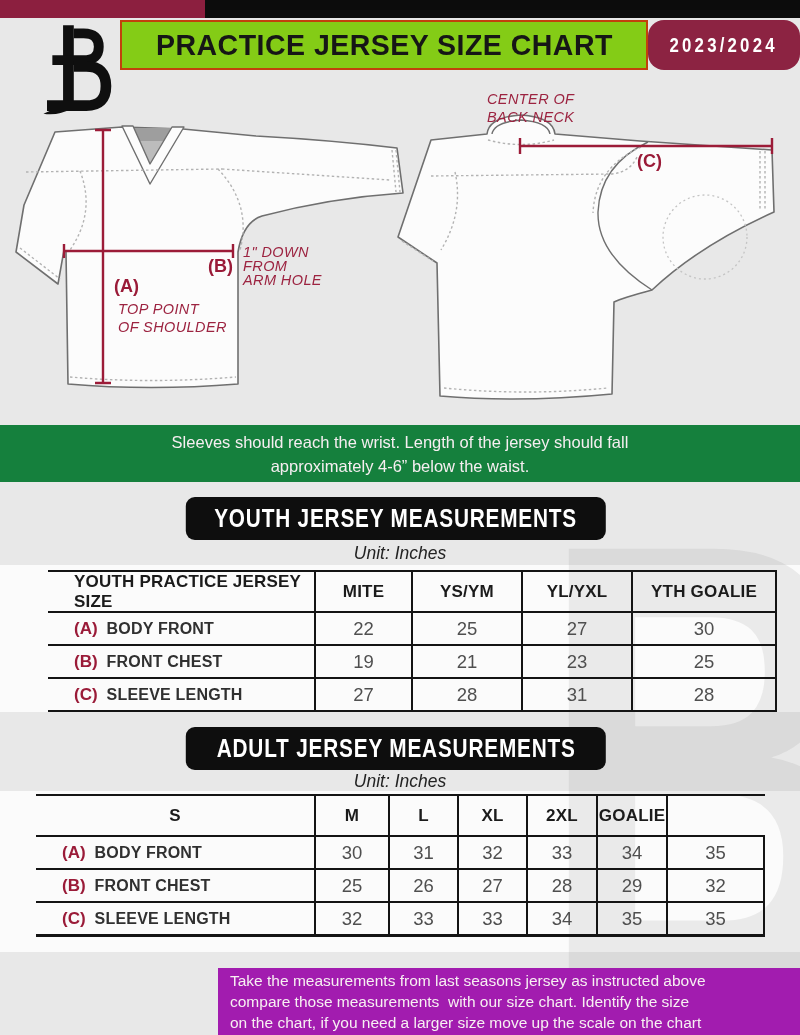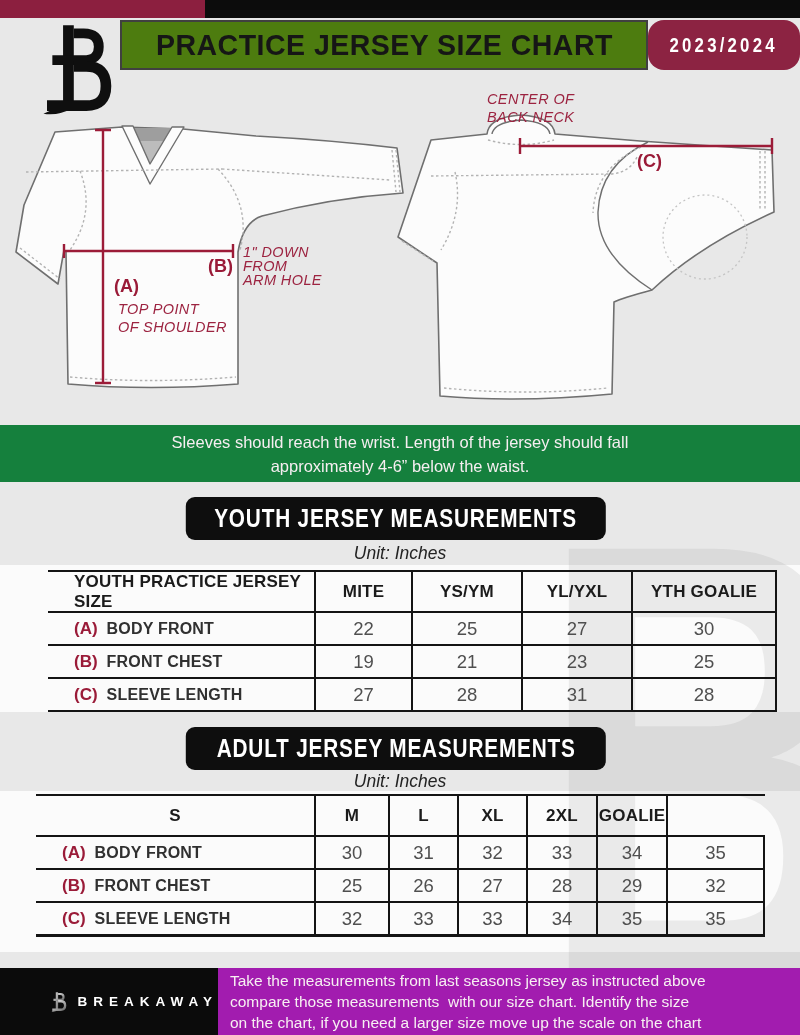--- a/index.html
+++ b/index.html
@@ -3,22 +3,22 @@
 <meta charset="utf-8">
 <style>
   html,body{margin:0;padding:0;background:#cfcfcf;}
   #page{position:relative;width:800px;height:1035px;background:#e8e8e8;overflow:hidden;
         font-family:"Liberation Sans",sans-serif;-webkit-font-smoothing:antialiased;}
   .abs{position:absolute;}
 
   
   .strip-maroon{left:0;top:0;width:205px;height:18px;background:#8c1f3f;}
   .strip-black{left:205px;top:0;width:595px;height:18px;background:#0c0c0c;}
-  .title-banner{left:120px;top:20px;width:524px;height:46px;background:#4d7c0f;
-                border:2px solid #404040;display:flex;align-items:center;justify-content:center;z-index:3;}
+  .title-banner{left:120px;top:20px;width:524px;height:46px;background:#84cc16;
+                border:2px solid #c2410c;display:flex;align-items:center;justify-content:center;z-index:3;}
   .title-banner span{font-size:30px;font-weight:bold;color:#161616;letter-spacing:.5px;
                      display:inline-block;transform:scaleX(.95);white-space:nowrap;}
   .season-box{left:648px;top:20px;width:152px;height:50px;background:#8c2342;
               display:flex;align-items:center;justify-content:center;z-index:3;border-radius:16px;}
   .season-box span{color:#fff;font-weight:bold;font-size:21px;letter-spacing:4px;
                    display:inline-block;transform:scaleX(.8);white-space:nowrap;}
   .logo-top{left:26px;top:20px;width:92px;height:100px;z-index:3;}
 
   
   .diagram{left:0;top:86px;width:800px;height:330px;z-index:2;}
@@ -253,34 +253,19 @@
       </div>
       <div class="cell">32</div>
       <div class="cell">33</div>
       <div class="cell">33</div>
       <div class="cell">34</div>
       <div class="cell">35</div>
       <div class="cell">35</div>
     </div>
   </div>
 
-  <div class="abs footer-black">
-    <svg class="logo-foot" viewBox="0 0 100 112">
-      <defs>
-        <linearGradient id="silver" x1="0" y1="0" x2="1" y2="1">
-          <stop offset="0" stop-color="#ececec"></stop>
-          <stop offset="0.55" stop-color="#a8a8a8"></stop>
-          <stop offset="1" stop-color="#6f6f6f"></stop>
-        </linearGradient>
-      </defs>
-      <path d="M40 6 H52 V98 Q34 108 18 105 Q33 99 40 91 Z" fill="url(#silver)"></path>
-      <path d="M52 15 H63 Q80 15 80 30 Q80 45 63 45 H28" fill="none" stroke="url(#silver)" stroke-width="11"></path>
-      <path d="M52 52 H66 Q88 52 88 74 Q88 96 66 96 H22" fill="none" stroke="url(#silver)" stroke-width="12"></path>
-    </svg>
-    <span class="brand">BREAKAWAY</span>
-  </div>
   <div class="abs footer-maroon">
     <span>Take the measurements from last seasons jersey as instructed above
 compare those measurements  with our size chart. Identify the size
 on the chart, if you need a larger size move up the scale on the chart</span>
   </div>
 
 </div>
 
 </body></html>

